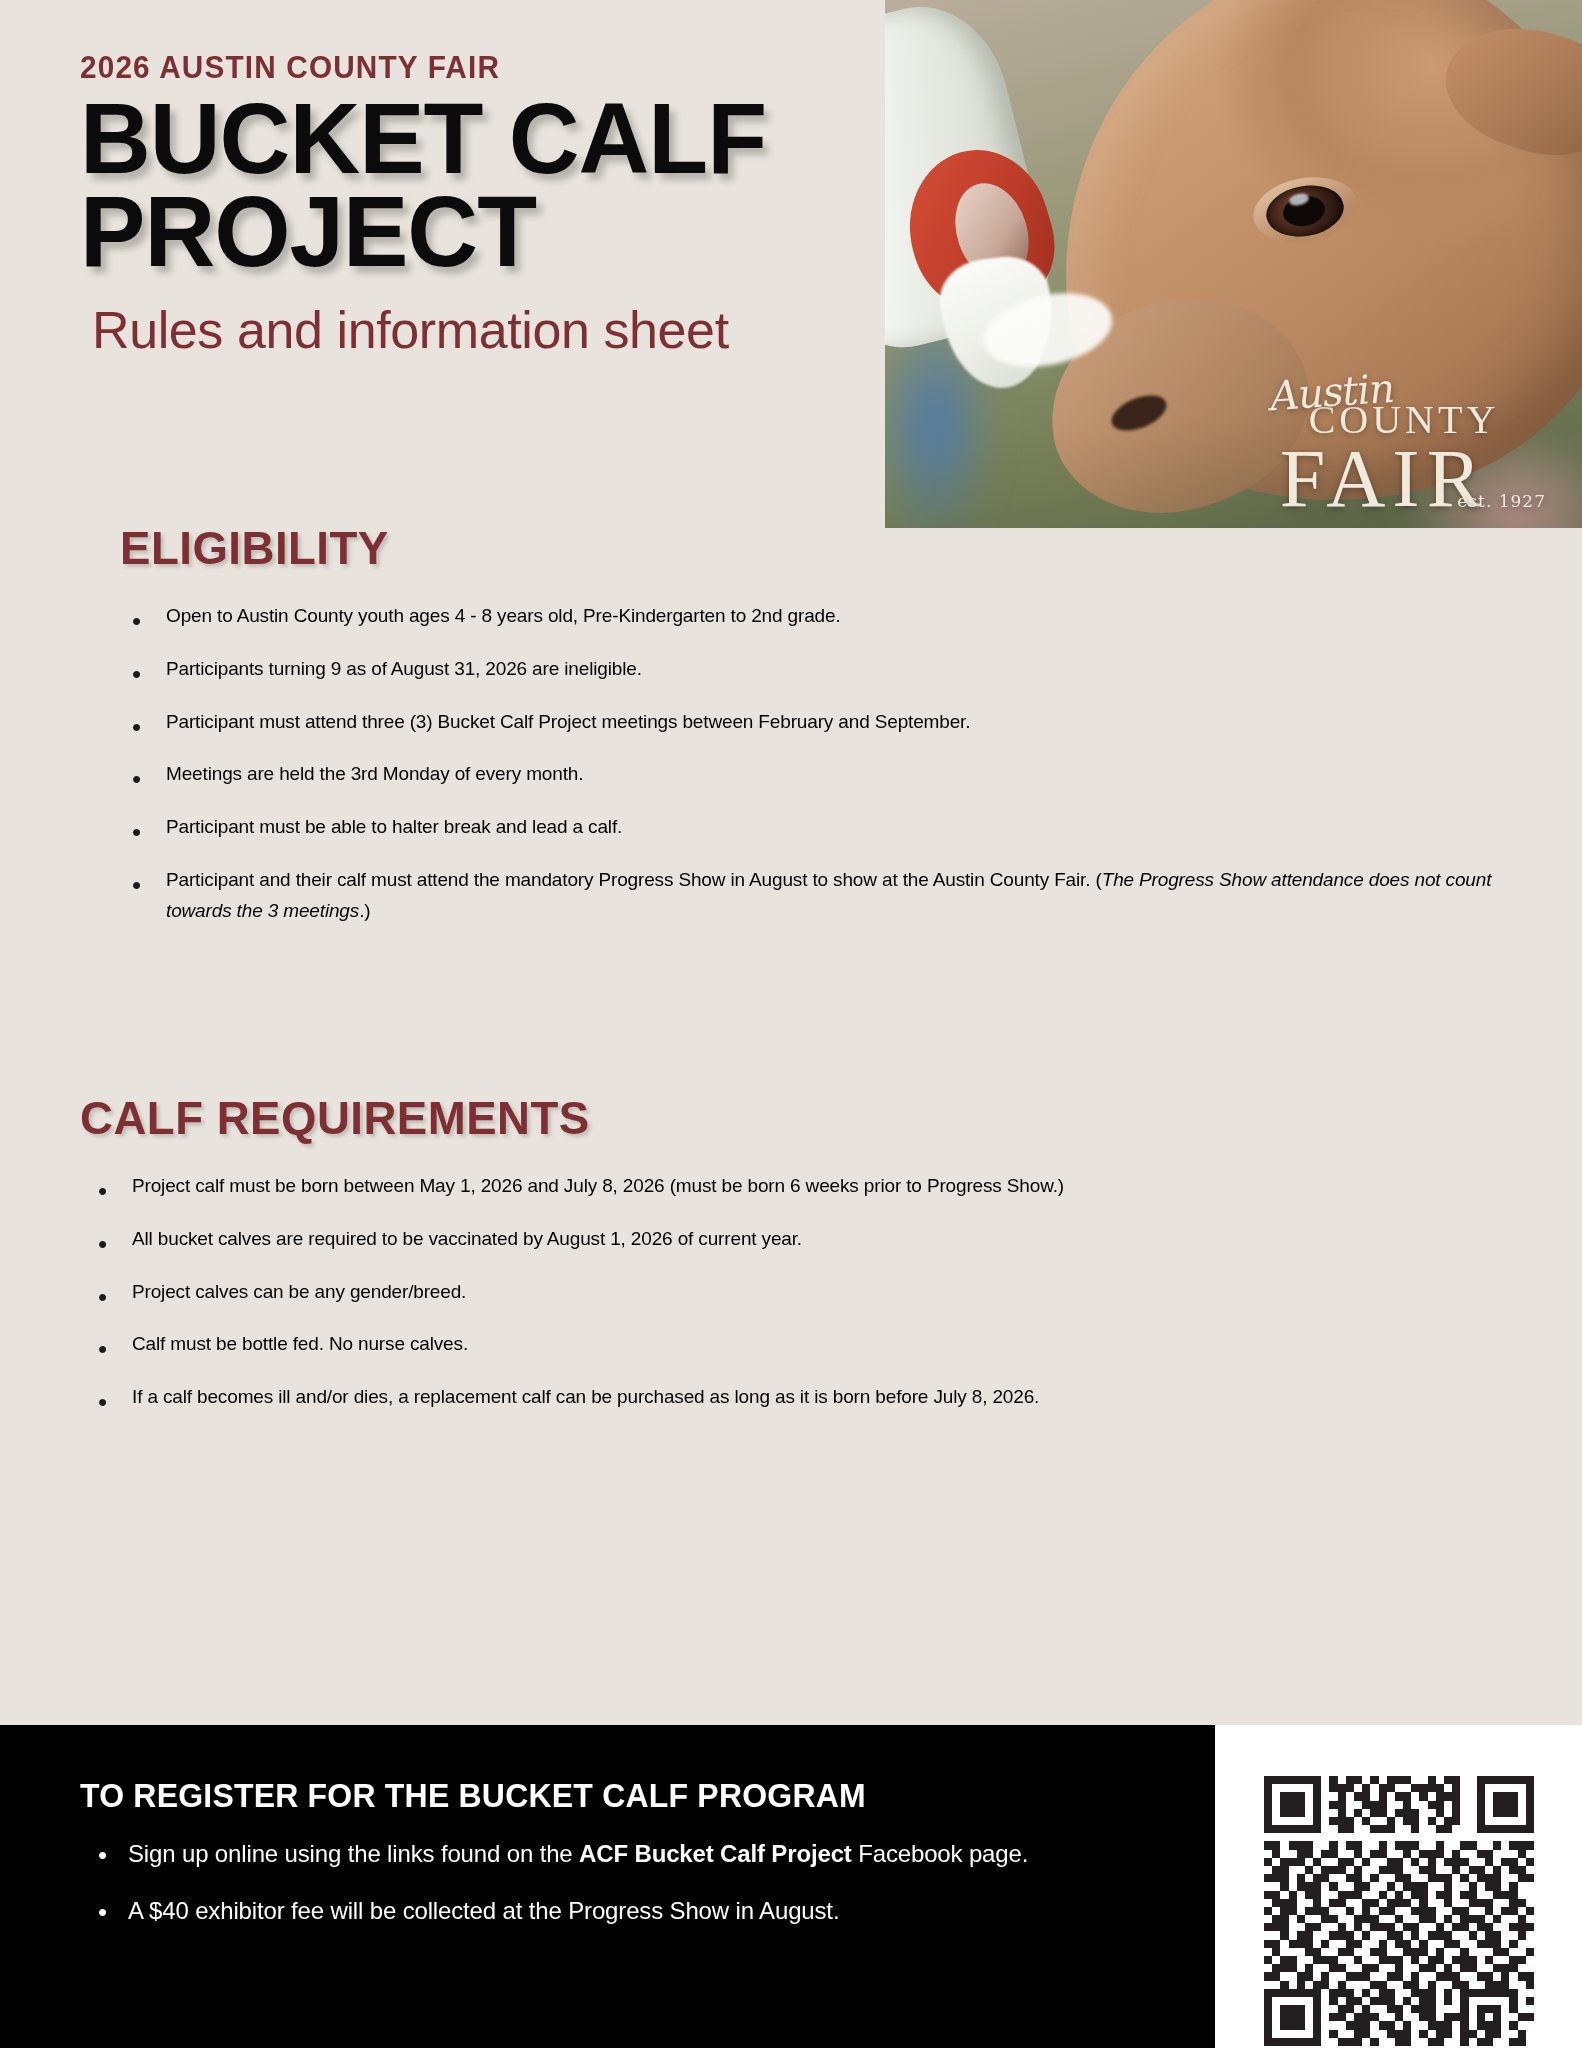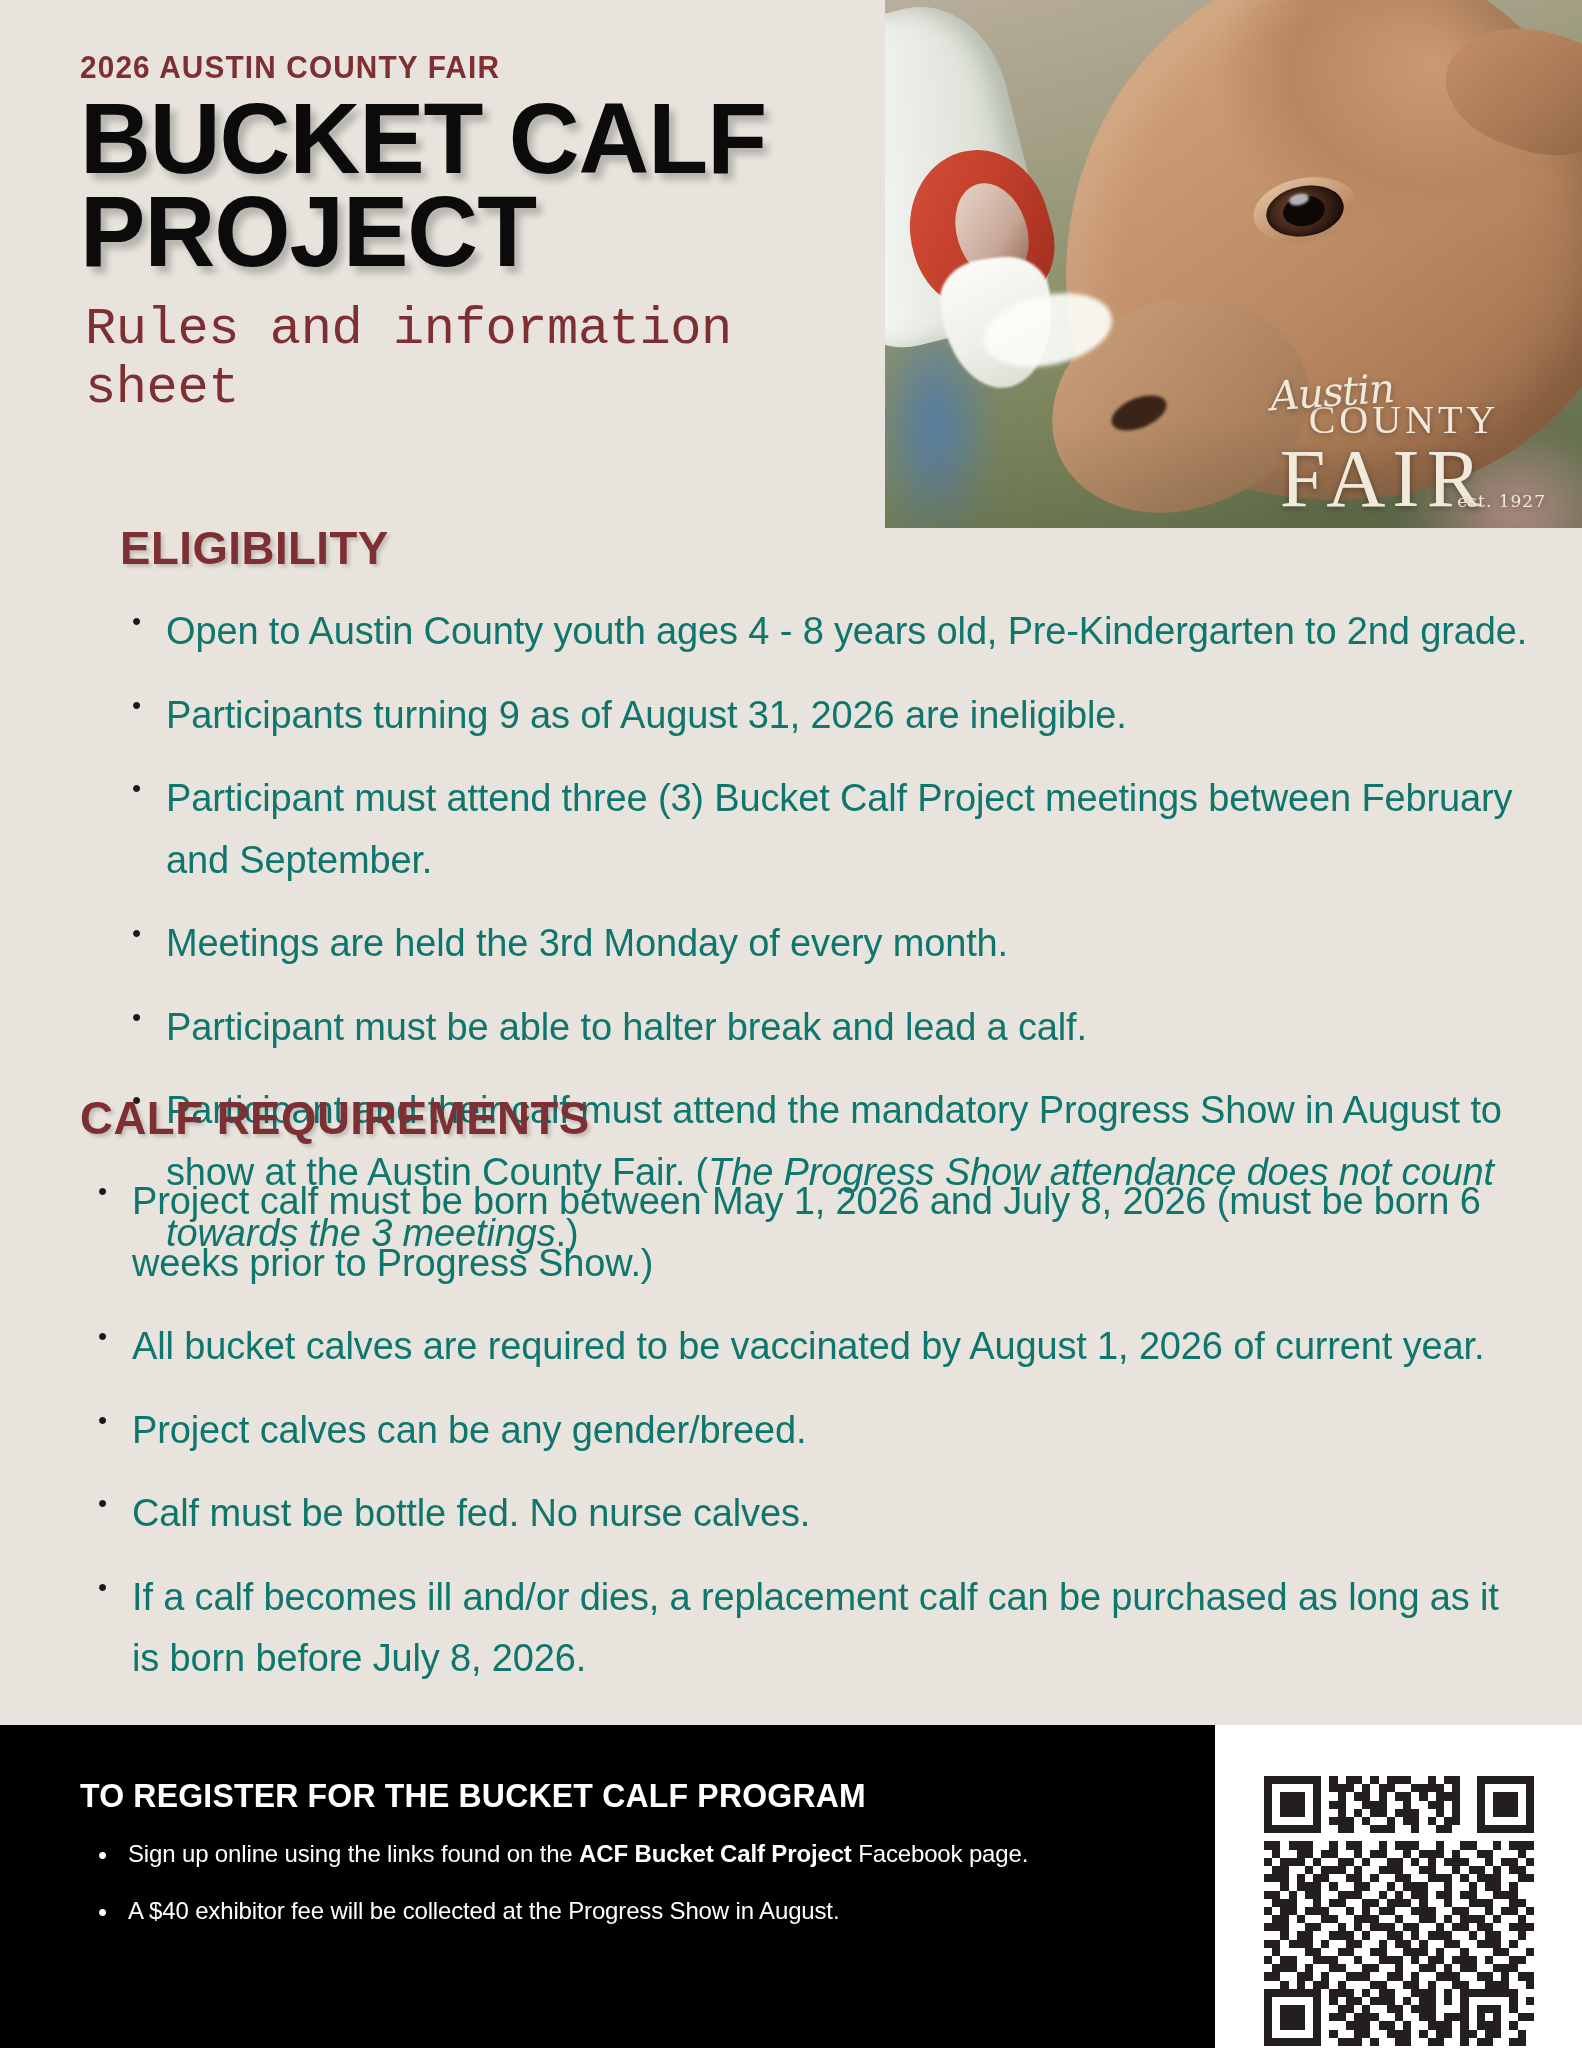--- a/index.html
+++ b/index.html
@@ -274,25 +274,25 @@
     font-size: 100px;
     line-height: 0.93;
     letter-spacing: -1px;
     color: #0b0b0b;
     margin: 6px 0 0 0;
     text-shadow: 6px 7px 7px rgba(0,0,0,0.22);
     transform: scaleX(0.98);
     transform-origin: left center;
   }
   .subtitle {
-    font-family: Liberation Mono, monospace;
+    font-family: Liberation Sans, sans-serif;
     font-weight: normal;
     font-size: 52px;
     color: #7e2f33;
-    margin: 22px 0 0 5px;
+    margin: 22px 0 0 12px;
     letter-spacing: -0.4px;
   }
 
   
   .section {
     position: absolute;
     left: 80px;
     width: 1420px;
   }
   .section-eligibility { top: 520px; margin-left: 40px; }
@@ -312,23 +312,23 @@
 
   ul.bullets {
     list-style: none;
     margin: 0;
     padding: 0;
   }
   ul.bullets li {
     position: relative;
     padding-left: 46px;
     font-family: "Liberation Sans", sans-serif;
-    font-size: 38px;
+    font-size: 19px;
     line-height: 1.62;
-    color: #0f766e;
+    color: #000000;
     margin-bottom: 22px;
     letter-spacing: -0.15px;
   }
   ul.bullets li::before {
     content: "\2022";
     position: absolute;
     left: 12px;
     top: -1px;
     font-size: 26px;
     color: #1a1a1a;

